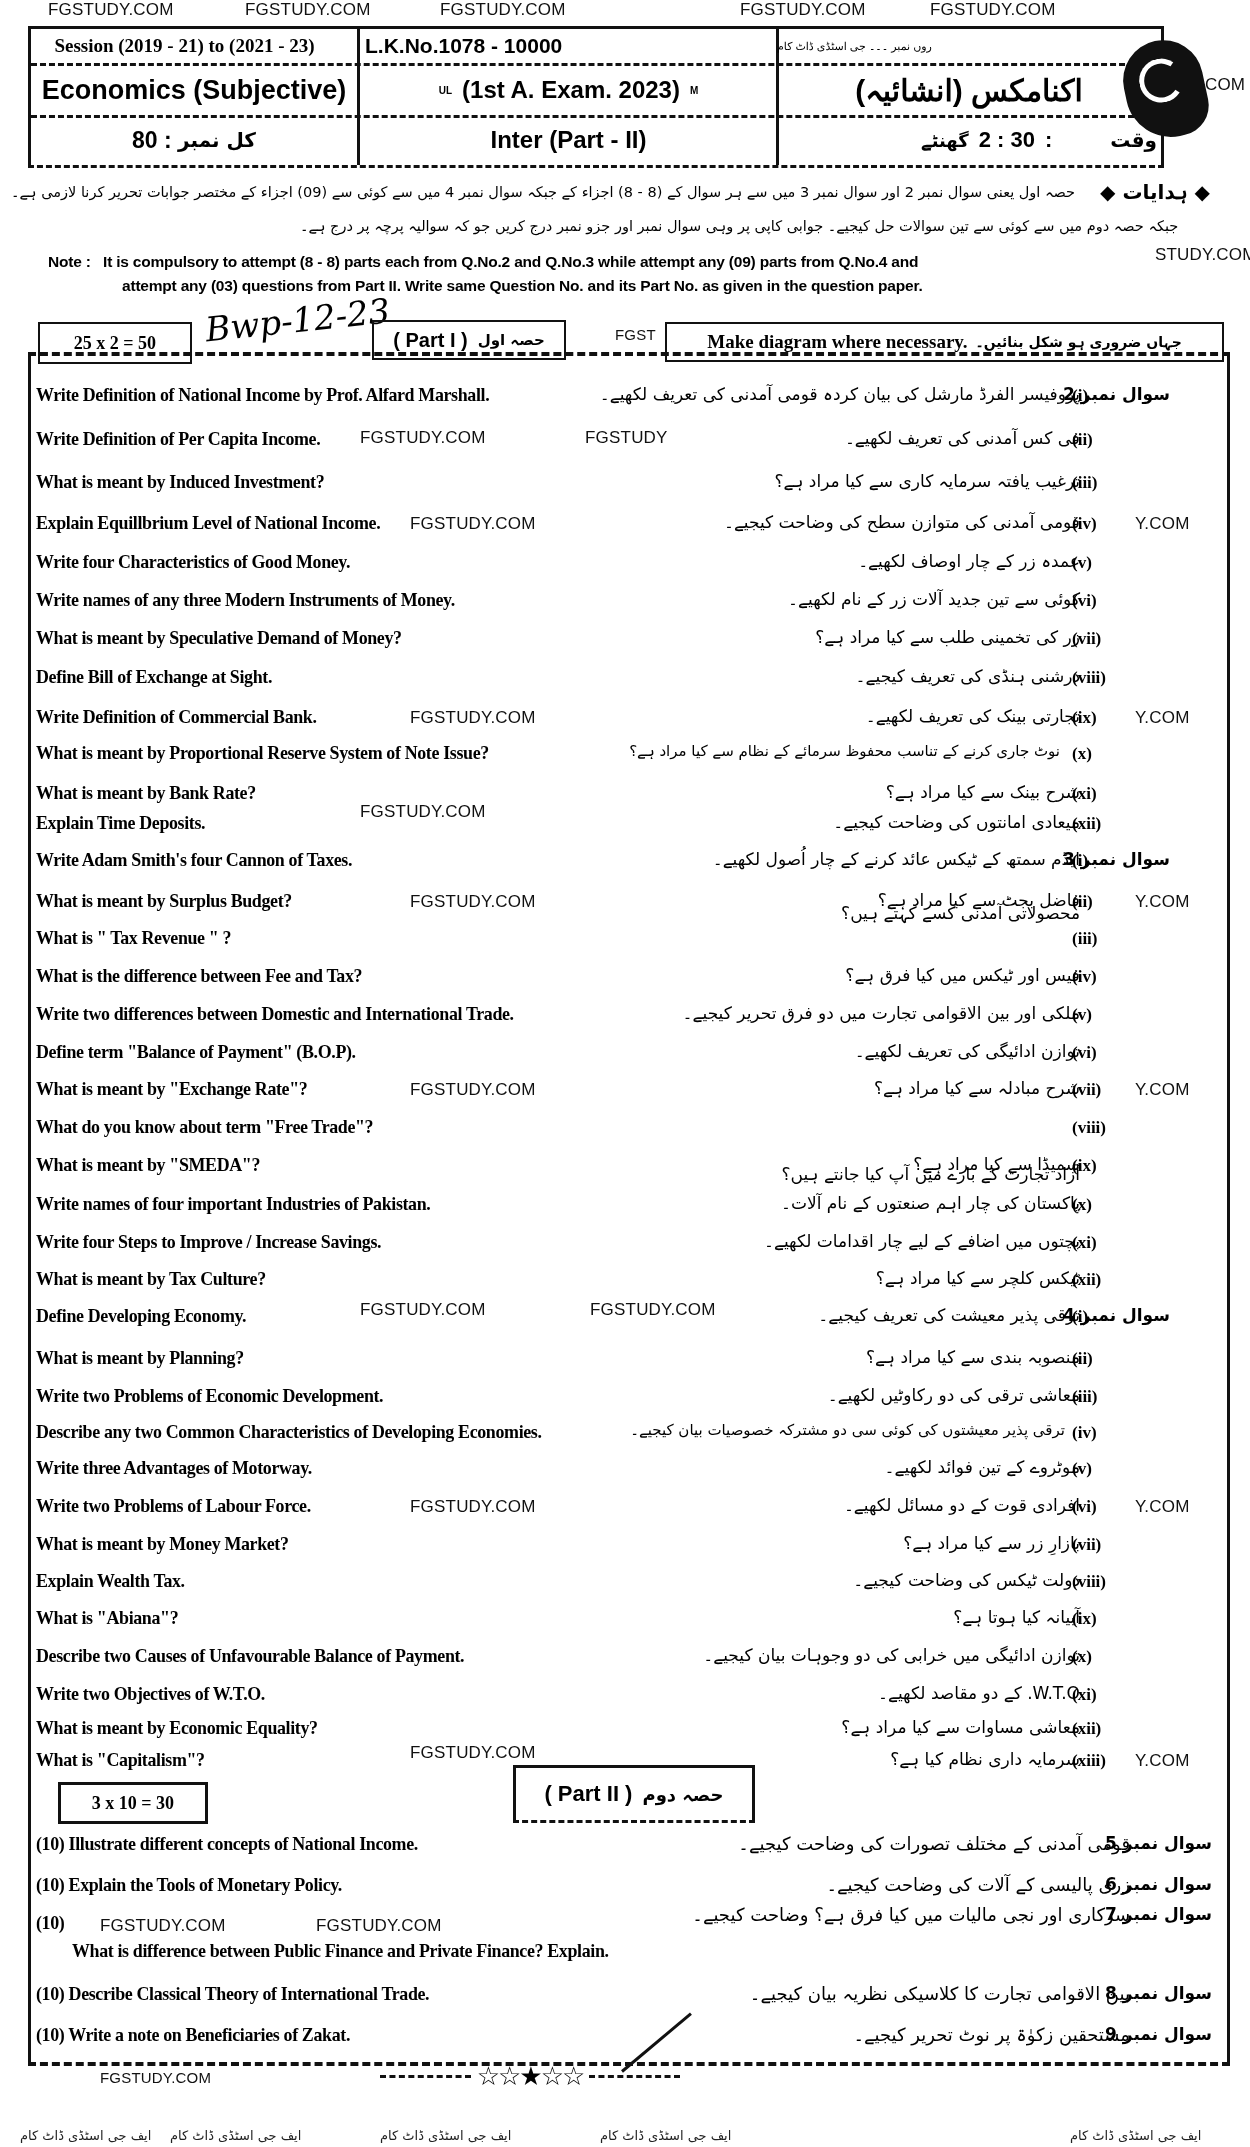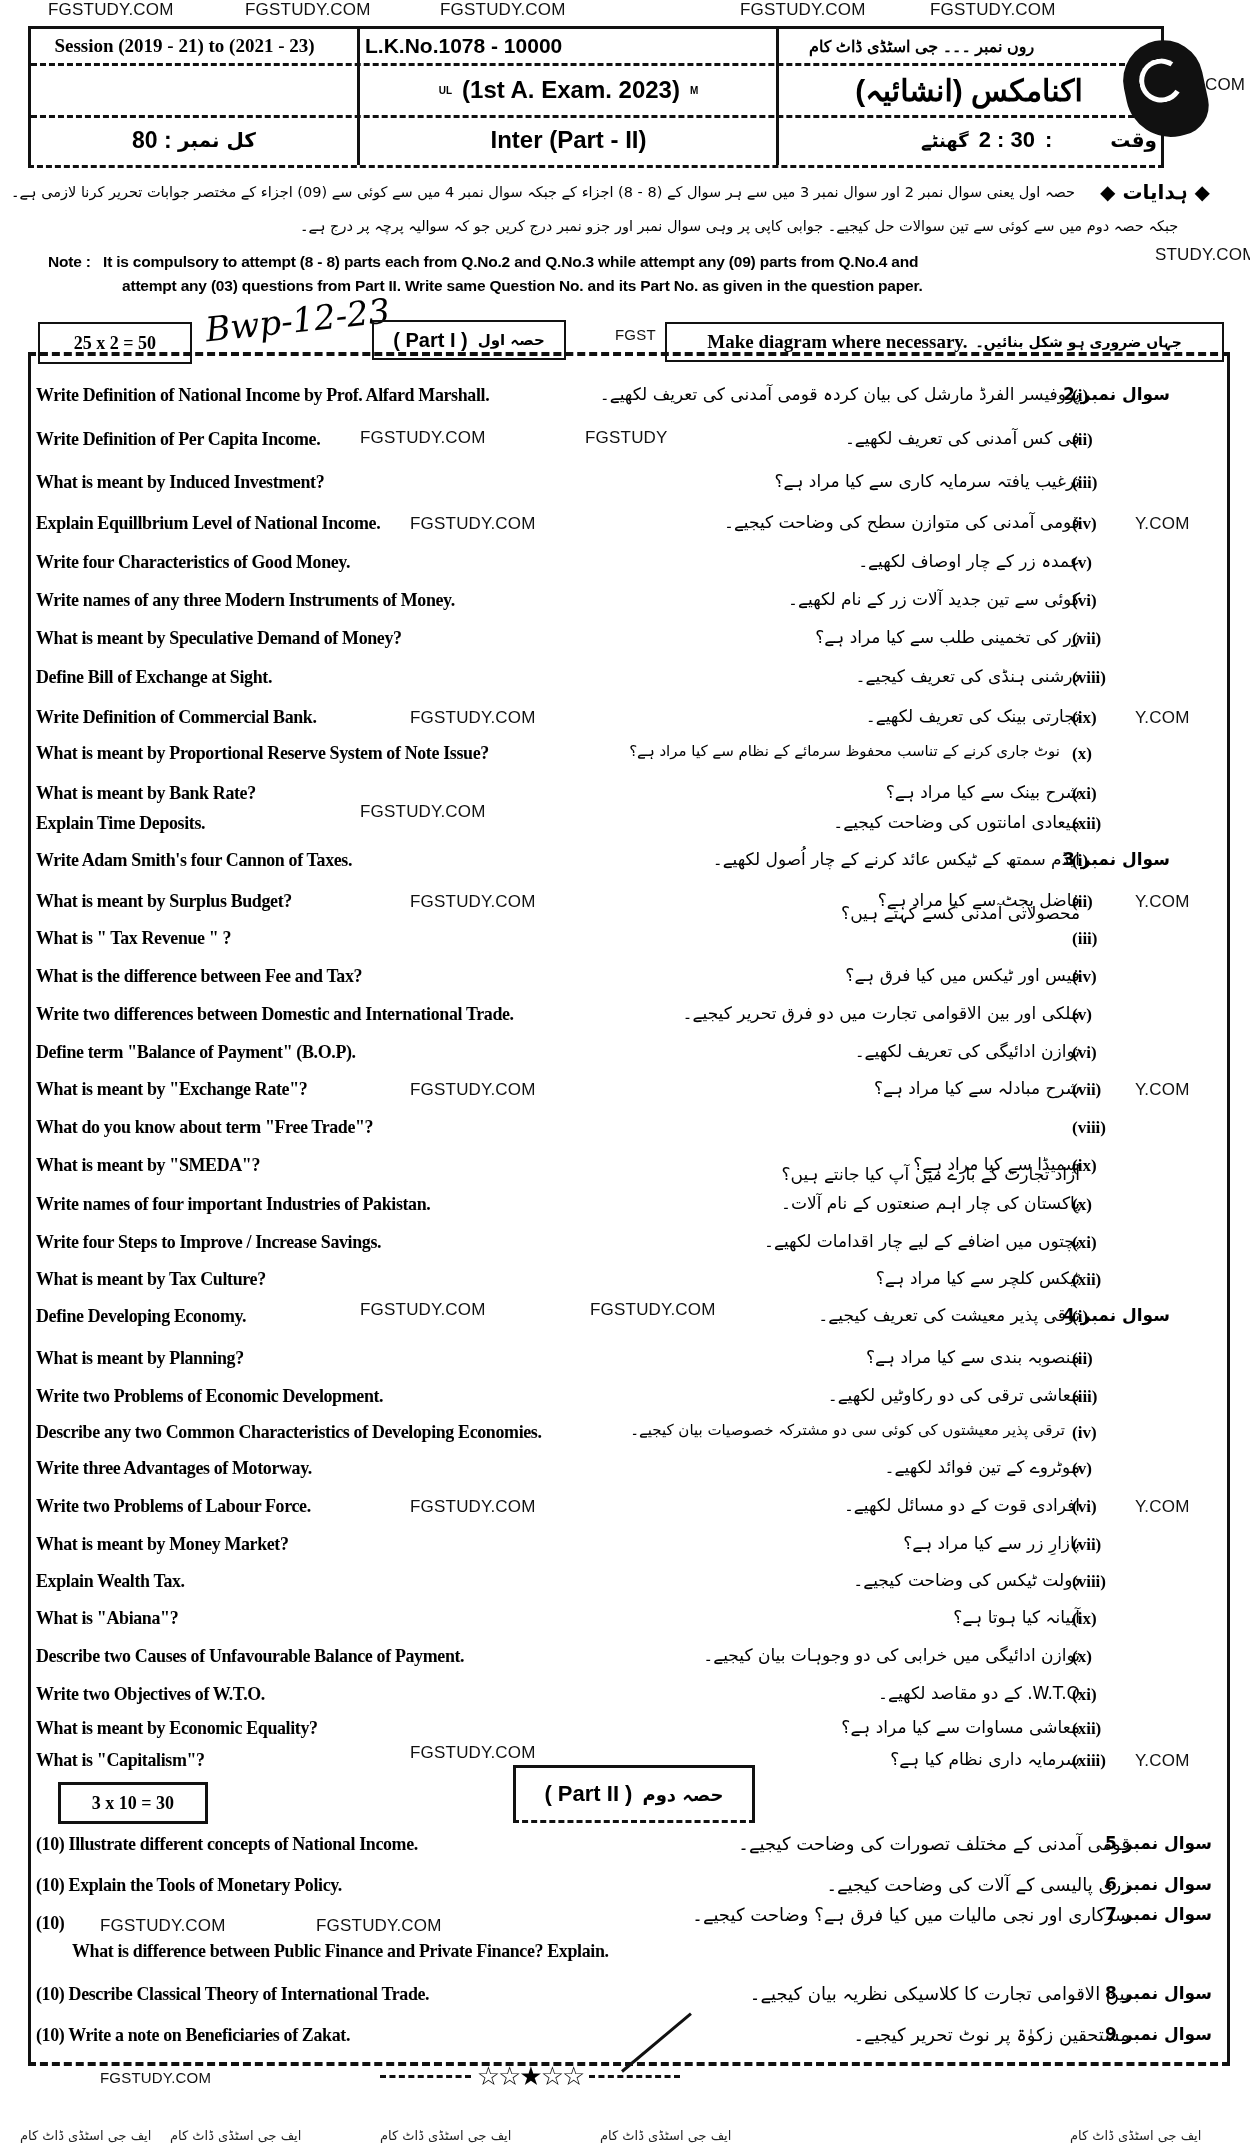--- a/index.html
+++ b/index.html
@@ -43,22 +43,23 @@
 <div class="wm" style="left:930px;top:0px;">FGSTUDY.COM</div>
 
 <div class="hdr">
   <div class="hline-h" style="top:34px;"></div>
   <div class="hline-h" style="top:86px;"></div>
   <div class="hline-v" style="left:326px;"></div>
   <div class="hline-v" style="left:745px;"></div>
 
   <div class="hcell" style="left:0;top:0;width:307px;height:34px;font-family:'Liberation Serif',serif;font-size:19px;">Session (2019 - 21) to (2021 - 23)</div>
   <div class="hcell" style="left:330px;top:0;width:330px;height:34px;justify-content:flex-start;padding-left:4px;font-size:21px;">L.K.No.1078 - 10000</div>
-  <div class="hcell urdu" style="left:778px;top:0;width:376px;height:34px;font-size:16px;font-weight:bold;justify-content:flex-end;padding-right:10px;">روں نمبر ۔۔۔ جی اسٹڈی ڈاٹ کام</div>
-
+  <div class="hcell urdu" style="left:746px;top:0;width:376px;height:34px;font-size:11px;font-weight:normal;justify-content:flex-end;padding-right:10px;">روں نمبر ۔۔۔ جی اسٹڈی ڈاٹ کام</div>
+
+  <div class="hcell" style="left:0;top:36px;width:326px;height:50px;font-size:27px;">Economics (Subjective)</div>
   <div class="hcell" style="left:330px;top:36px;width:415px;height:50px;font-size:24px;">
     <span style="font-size:10px;margin-right:10px;">UL</span>
     <span>(1st A. Exam. 2023)</span>
     <span style="font-size:10px;margin-left:10px;">M</span>
   </div>
   <div class="hcell urdu" style="left:750px;top:36px;width:376px;height:50px;font-size:30px;">اکنامکس (انشائیہ)</div>
 
   <div class="hcell" style="left:0;top:89px;width:326px;height:44px;font-size:23px;">
     <span>80</span>
     <span>&nbsp;:&nbsp;</span>

